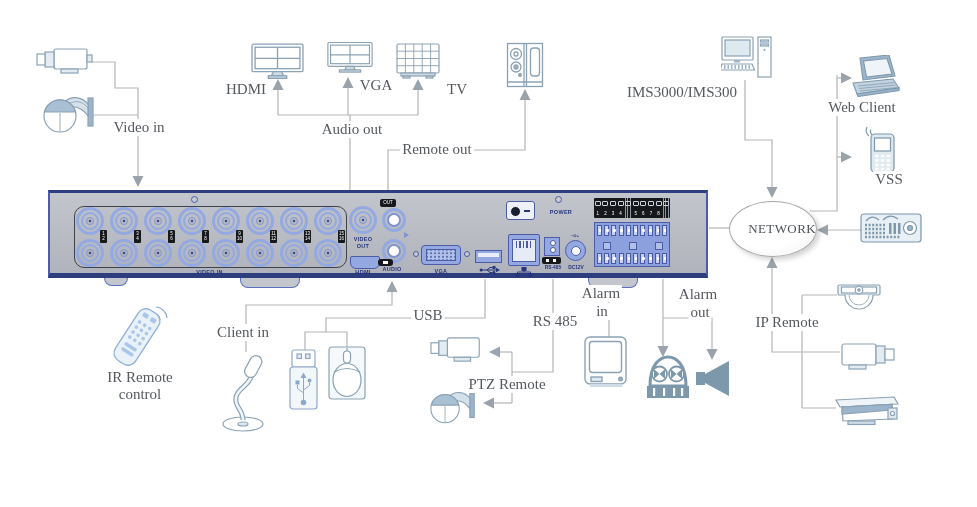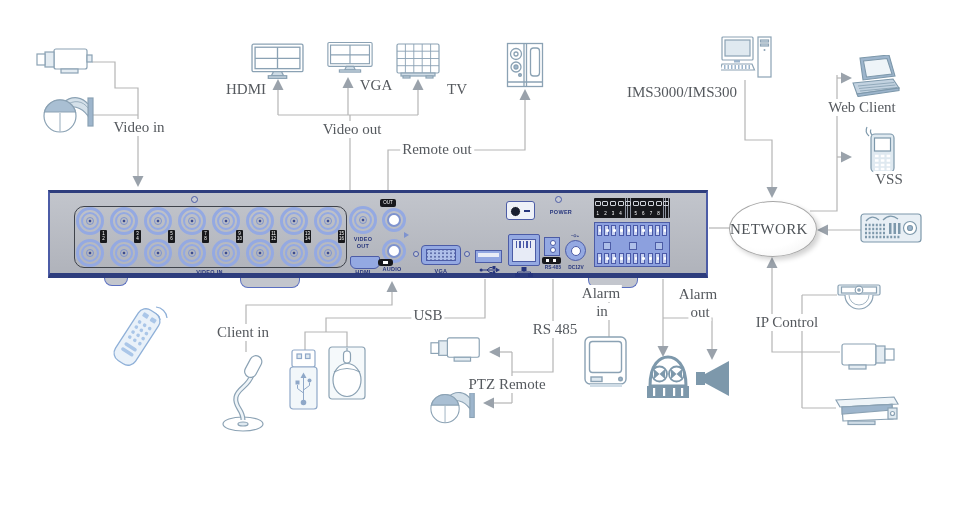--- a/index.html
+++ b/index.html
@@ -76,22 +76,22 @@
   .trow.top{top:2px;} .trow.bot{bottom:2px;}
   .post{width:5px;height:11px;background:#c9d3f1;border:1px solid #4a59a8;box-sizing:border-box;position:relative;}
   .post::after{content:"";position:absolute;left:.8px;top:3px;width:2.5px;height:2.5px;border-radius:50%;background:#fff;}
   .thole{position:absolute;width:6px;height:6px;border:1px solid #4c5ca6;background:#aebfe9;top:19px;}
   .pscrew{position:absolute;width:7px;height:7px;border:1.5px solid #4c5ca6;border-radius:50%;box-sizing:border-box;background:#c6cad3;top:3px;}
   .foot{position:absolute;border:1.5px solid #5a6fc0;border-top:none;border-radius:0 0 8px 8px;
         background:#c3c6cd;z-index:1;}
   
   .net-ellipse{position:absolute;left:729px;top:201px;width:86px;height:54px;border-radius:50%;
         border:1.3px solid #a7a7a7;background:radial-gradient(ellipse at 40% 35%,#ffffff 55%,#efefef);
-        box-shadow:3px 3px 5px rgba(0,0,0,.18);z-index:2;display:flex;align-items:center;justify-content:flex-start;
-        font-size:15px;letter-spacing:.4px;color:#4d5257;}
+        box-shadow:3px 3px 5px rgba(0,0,0,.18);z-index:2;display:flex;align-items:center;justify-content:flex-end;
+        font-size:13px;letter-spacing:.4px;color:#4d5257;}
 </style>
 </head>
 <body>
 
 <div class="canvas">
 
   <svg class="wires" width="977" height="507">
     <g stroke="#b5b5b5" stroke-width="1.2" fill="none">
       <path d="M92,62 H115 V88 H138 V178"></path>
         <path d="M93,115 H138"></path>
@@ -594,28 +594,32 @@
     </div>
 
   <div class="net-ellipse">
     <span>NETWORK</span>
   </div>
 
   <div class="lbl" style="left:139px;top:119px">Video in</div>
   <div class="lbl" style="left:246px;top:81px">HDMI</div>
   <div class="lbl" style="left:376px;top:77px">VGA</div>
   <div class="lbl" style="left:457px;top:81px">TV</div>
-  <div class="lbl" style="left:352px;top:121px">Video out</div>
+  <div class="lbl" style="left:352px;top:121px">Audio out</div>
   <div class="lbl" style="left:437px;top:141px">Remote out</div>
   <div class="lbl" style="left:682px;top:84px">IMS3000/IMS300</div>
   <div class="lbl" style="left:862px;top:99px">Web Client</div>
   <div class="lbl" style="left:889px;top:171px">VSS</div>
-  <div class="lbl" style="left:787px;top:314px">IP Control</div>
+  <div class="lbl" style="left:787px;top:314px">IP Remote</div>
+  <div class="lbl two" style="left:140px;top:369px">
+    <div>IR Remote</div>
+      <div>control</div>
+  </div>
   <div class="lbl" style="left:243px;top:324px">Client in</div>
   <div class="lbl" style="left:428px;top:307px">USB</div>
-  <div class="lbl" style="left:555px;top:321px">RS 485</div>
+  <div class="lbl" style="left:555px;top:313px">RS 485</div>
   <div class="lbl" style="left:507px;top:376px">PTZ Remote</div>
   <div class="lbl" style="left:601px;top:285px">Alarm</div>
   <div class="lbl" style="left:602px;top:303px">in</div>
   <div class="lbl" style="left:698px;top:286px">Alarm</div>
   <div class="lbl" style="left:700px;top:304px">out</div>
 
 </div>
 
 </body></html>

